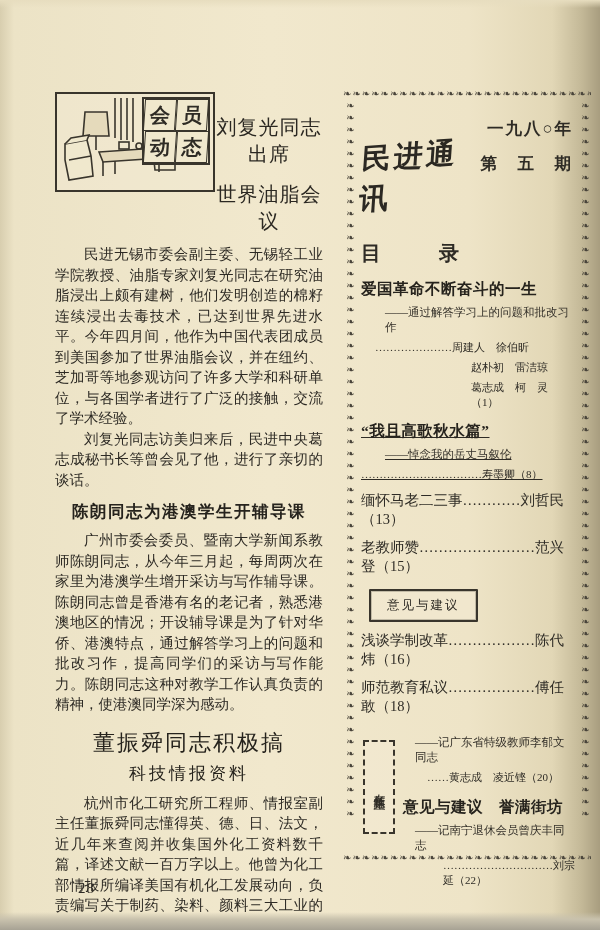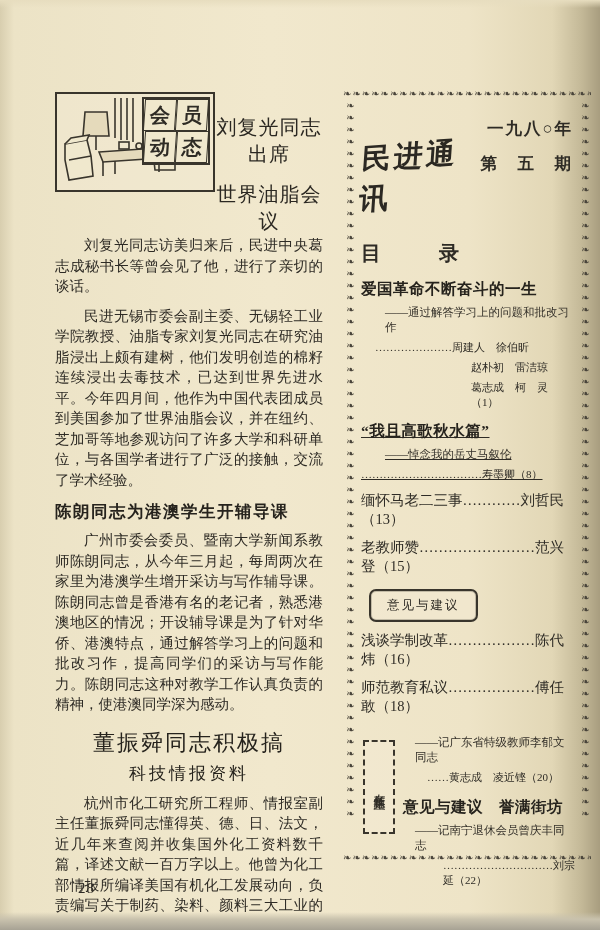--- a/index.html
+++ b/index.html
@@ -21,21 +21,21 @@
   .info-box svg{display:block;}
   .badge-grid{position:absolute;top:3px;right:3px;width:64px;height:64px;border:2px solid #39352c;
     display:grid;grid-template-columns:1fr 1fr;grid-template-rows:1fr 1fr;background:#f0e8cd;}
   .badge-cell{display:flex;align-items:center;justify-content:center;border:1px solid #39352c;
     font-size:20px;font-weight:bold;transform:skewX(-4deg);font-family:"Liberation Sans",sans-serif;}
   .art1-title{flex:1;text-align:center;padding-top:22px;}
   .art1-title div{font-size:20px;letter-spacing:1px;color:#2b2822;}
   .art1-title .t2{margin-top:13px;}
   .body-p{font-size:14.5px;line-height:20.5px;text-align:justify;text-indent:2em;margin:0;}
   .p-first{margin-top:9px;}
-  .sec-h2{font-size:16.5px;font-weight:bold;text-align:left;letter-spacing:1.5px;margin:11px 0 7px;color:#26231d;}
+  .sec-h2{font-size:16.5px;font-weight:bold;text-align:center;letter-spacing:1.5px;margin:11px 0 7px;color:#26231d;}
   .sec-h3{font-size:22px;text-align:center;margin:13px 0 2px;letter-spacing:2px;color:#26231d;}
   .sec-h3b{font-size:17px;text-align:center;margin:4px 0 8px;letter-spacing:3px;color:#26231d;}
   .page-num{position:absolute;left:78px;top:880px;font-size:15px;letter-spacing:1px;}
 
   
   .toc-panel{position:absolute;left:343px;top:88px;width:248px;height:777px;}
   .orn{color:#4a453b;font-size:10px;letter-spacing:1px;line-height:12px;overflow:hidden;white-space:nowrap;position:absolute;}
   .orn-top{top:0;left:0;right:0;height:13px;}
   .orn-bottom{bottom:0;left:0;right:0;height:13px;}
   .orn-left{top:12px;bottom:12px;left:0;width:13px;writing-mode:vertical-rl;}
@@ -52,21 +52,21 @@
 
   .toc-title{font-weight:bold;font-size:15.5px;color:#26231d;letter-spacing:.5px;}
   .toc-sub{font-size:11.5px;padding-left:24px;margin-top:5px;color:#35312a;}
   .toc-a{font-size:11px;margin-top:5px;}
   .ind1{padding-left:14px;}
   .ind2{padding-left:110px;}
   .toc-line{font-size:14.5px;margin-top:9px;}
   .e1{margin-top:12px;}
   .e2{margin-top:11px;text-decoration:underline;}
 
-  .sugg-box{display:inline-block;margin:13px 0 0 8px;border:2px solid #39352c;border-radius:7px;
+  .sugg-box{display:inline-block;margin:13px 0 0 8px;border:2px solid #39352c;border-radius:1px;
     padding:6px 16px;font-size:12.5px;letter-spacing:2px;position:relative;background:rgba(244,236,214,.4);
     box-shadow:0 0 0 1px rgba(57,53,44,.25) inset;}
 
   .march-row{display:flex;margin-top:14px;}
   .march-label{width:28px;height:84px;border:2px dashed #39352c;margin:10px 6px 0 2px;flex:none;
     writing-mode:vertical-rl;text-orientation:upright;font-size:12px;letter-spacing:1px;
     display:flex;align-items:center;justify-content:center;padding:3px 0;background:rgba(244,236,214,.4);}
   .march-entries{flex:1;}
   .march-entries .toc-title{padding-left:22px;}
   .march-entries .t8{margin-top:12px;padding-left:2px;}
@@ -114,22 +114,22 @@
         <span class="badge-cell">动</span>
         <span class="badge-cell">态</span>
       </div>
     </div>
     <div class="art1-title">
       <div class="t1">刘复光同志出席</div>
       <div class="t2">世界油脂会议</div>
     </div>
   </div>
 
+  <p class="body-p p-first">民进无锡市委会副主委、无锡轻工业学院教授、油脂专家刘复光同志在研究油脂浸出上颇有建树，他们发明创造的棉籽连续浸出去毒技术，已达到世界先进水平。今年四月间，他作为中国代表团成员到美国参加了世界油脂会议，并在纽约、芝加哥等地参观访问了许多大学和科研单位，与各国学者进行了广泛的接触，交流了学术经验。</p>
   <p class="body-p">刘复光同志访美归来后，民进中央葛志成秘书长等曾会见了他，进行了亲切的谈话。</p>
-  <p class="body-p p-first">民进无锡市委会副主委、无锡轻工业学院教授、油脂专家刘复光同志在研究油脂浸出上颇有建树，他们发明创造的棉籽连续浸出去毒技术，已达到世界先进水平。今年四月间，他作为中国代表团成员到美国参加了世界油脂会议，并在纽约、芝加哥等地参观访问了许多大学和科研单位，与各国学者进行了广泛的接触，交流了学术经验。</p>
 
   <div class="sec-h2">陈朗同志为港澳学生开辅导课</div>
   <p class="body-p">广州市委会委员、暨南大学新闻系教师陈朗同志，从今年三月起，每周两次在家里为港澳学生增开采访与写作辅导课。陈朗同志曾是香港有名的老记者，熟悉港澳地区的情况；开设辅导课是为了针对华侨、港澳特点，通过解答学习上的问题和批改习作，提高同学们的采访与写作能力。陈朗同志这种对教学工作认真负责的精神，使港澳同学深为感动。</p>
 
   <div class="sec-h3">董振舜同志积极搞</div>
   <div class="sec-h3b">科技情报资料</div>
   <p class="body-p">杭州市化工研究所工程师、情报室副主任董振舜同志懂得英、德、日、法文，近几年来查阅并收集国外化工资料数千篇，译述文献一百万字以上。他曾为化工部情报所编译美国有机化工发展动向，负责编写关于制药、染料、颜料三大工业的十年发展概况和今后动向，约十五万字的资料。</p>
 
 </div>
 

